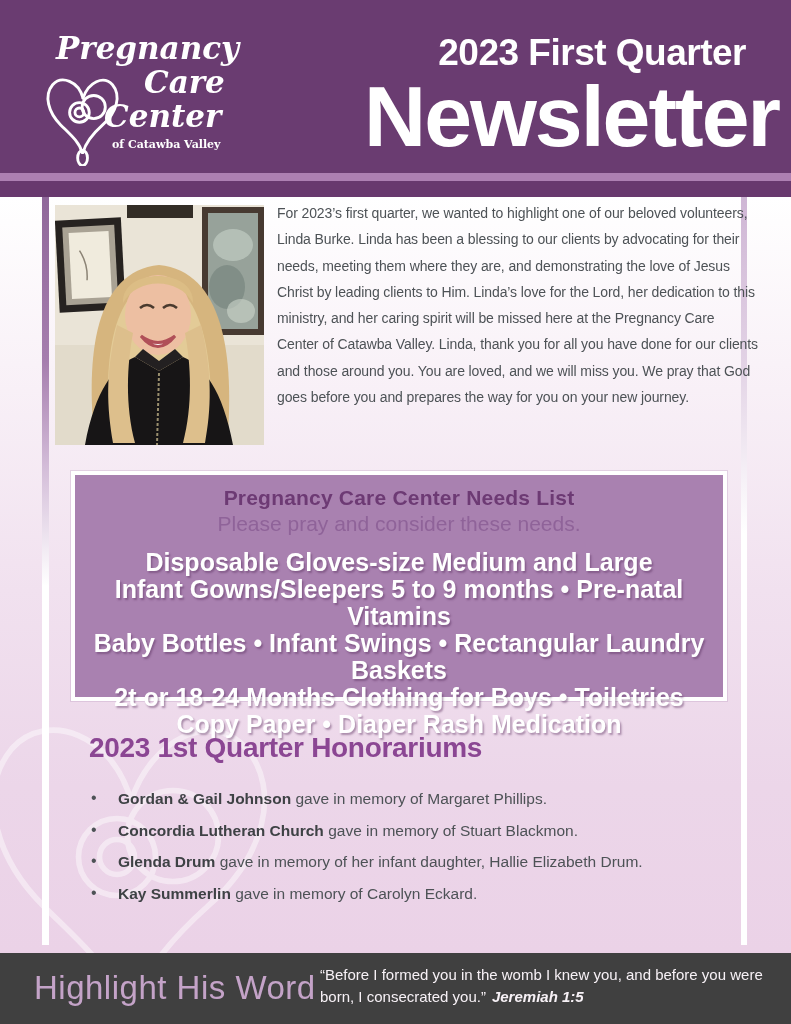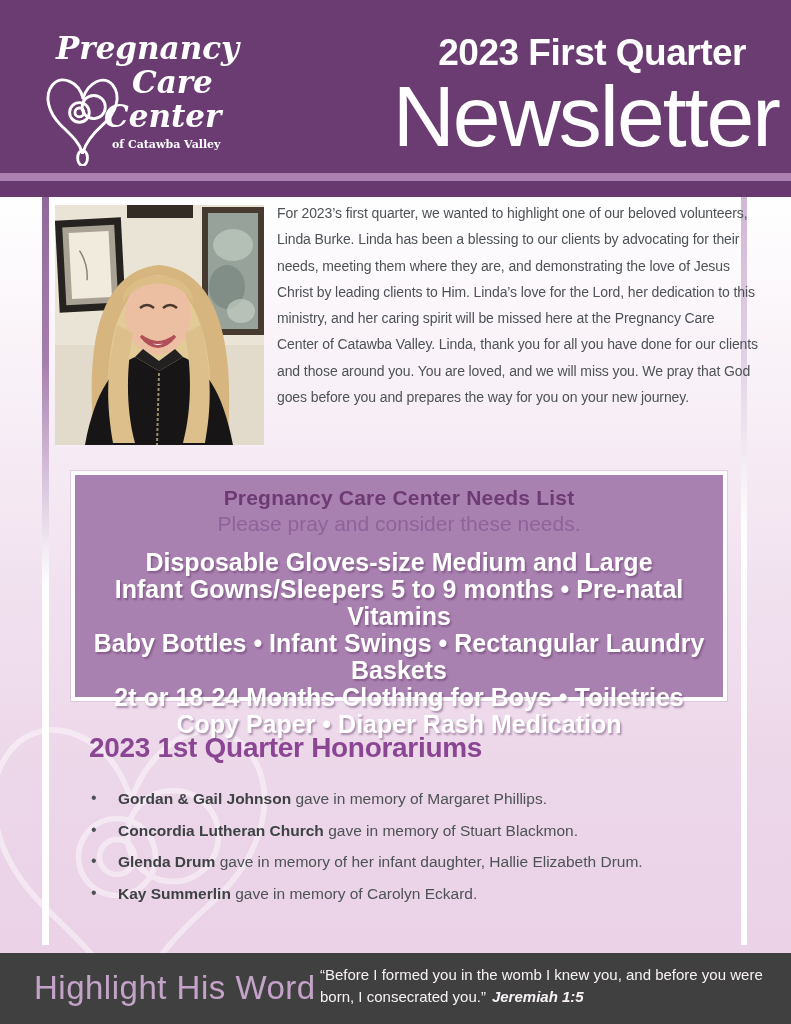--- a/index.html
+++ b/index.html
@@ -9,26 +9,26 @@
     font-family:"Liberation Sans",sans-serif;background:#ffffff;padding-left:40px;
   }
   
   .masthead{position:absolute;left:0;top:0;width:791px;height:173px;background:#6a3c71;}
   .stripe{position:absolute;left:0;top:173px;width:791px;height:8px;background:#ad80b2;}
   .band{position:absolute;left:0;top:181px;width:791px;height:16px;background:#68396e;}
   .logo{position:absolute;left:40px;top:34px;width:215px;height:130px;color:#fff;}
   .logo-heart{position:absolute;left:0;top:32px;}
   .logo-line{position:absolute;font-family:"DejaVu Serif",serif;font-style:italic;font-weight:bold;white-space:nowrap;}
   .logo-l1{left:16px;top:-4px;font-size:31px;}
-  .logo-l2{left:92px;top:30px;font-size:31px;}
+  .logo-l2{left:104px;top:30px;font-size:31px;}
   .logo-l3{left:64px;top:64px;font-size:31px;}
   .logo-tag{position:absolute;left:72px;top:104px;font-family:"DejaVu Serif",serif;font-size:11px;font-weight:bold;white-space:nowrap;}
   .mast-titles{position:absolute;right:12px;top:32px;text-align:right;color:#ffffff;}
   .kicker{font-size:37px;font-weight:bold;letter-spacing:-0.5px;padding-right:33px;}
-  .big-title{font-size:86px;font-weight:normal;letter-spacing:-2px;line-height:0.95;margin-top:2px;}
+  .big-title{font-size:86px;font-weight:bold;letter-spacing:-2px;line-height:0.95;margin-top:2px;}
   
   .content{
     position:absolute;left:0;top:197px;width:791px;height:756px;overflow:hidden;
     background:linear-gradient(180deg,#ffffff 0%,#f9f2f8 22%,#f1e1ef 52%,#ecd6e9 78%,#ebd2e7 100%);
   }
   .vstrip-left{position:absolute;left:42px;top:0;width:7px;height:748px;
     background:linear-gradient(180deg,#90689a 0%,#a67eae 22%,#d3bcd8 36%,#ffffff 52%,#ffffff 100%);}
   .vstrip-right{position:absolute;left:741px;top:0;width:6px;height:748px;
     background:linear-gradient(180deg,#cfb6d5 0%,#e2d2e5 22%,#ffffff 45%,#ffffff 100%);}
   .watermark{position:absolute;left:-34px;top:478px;opacity:0.45;}

